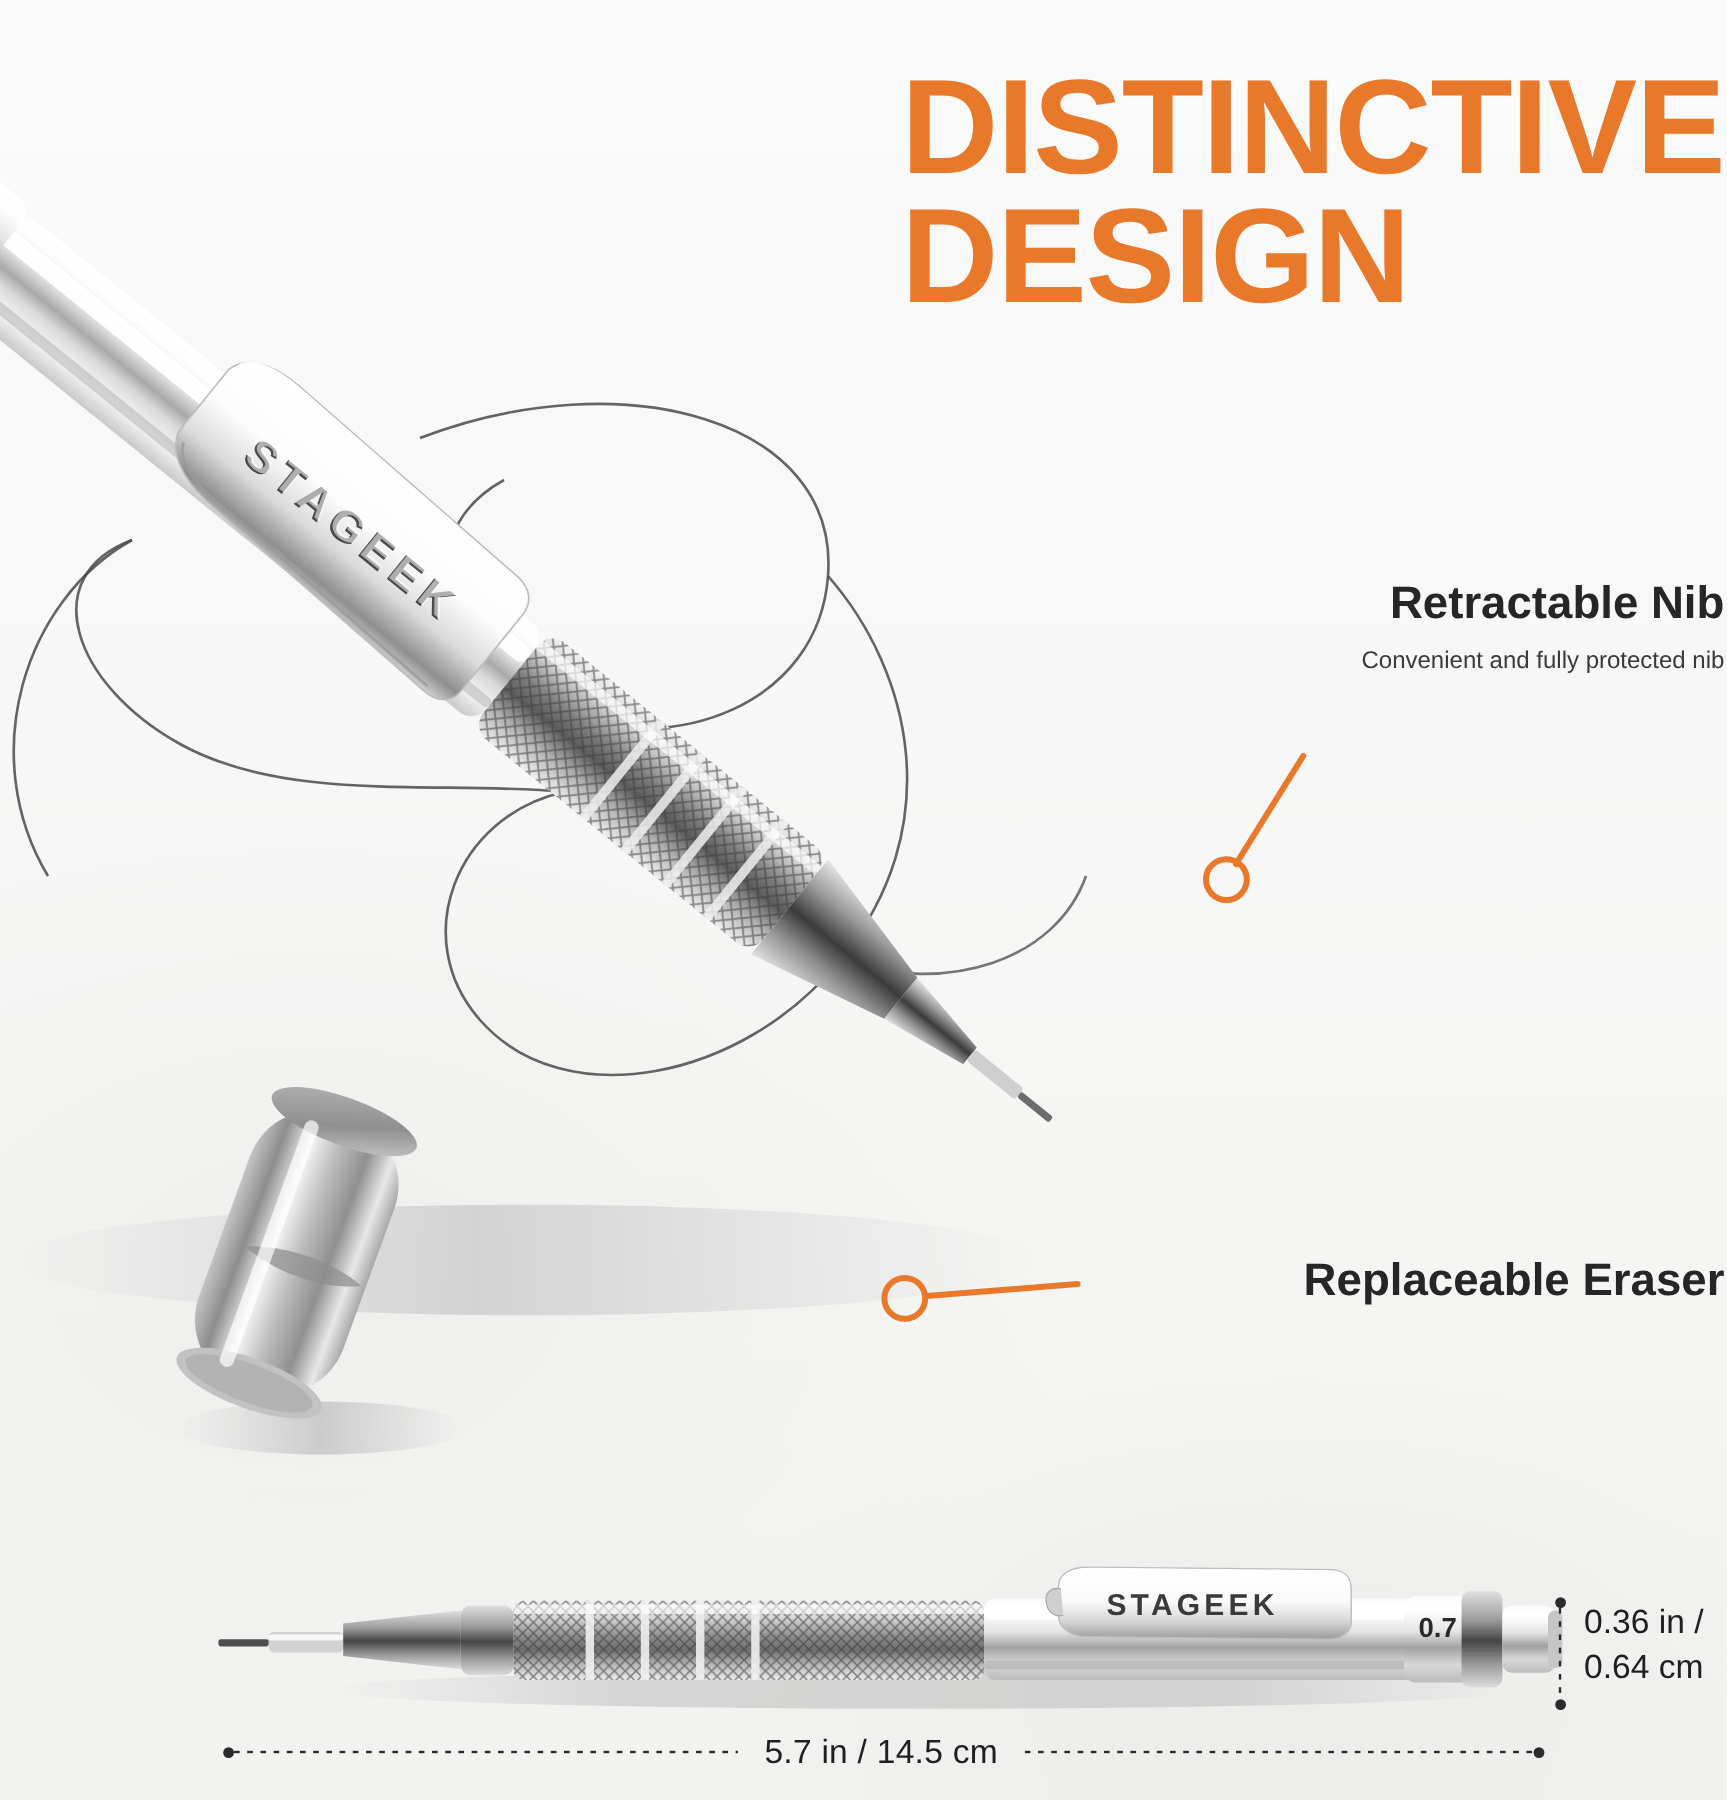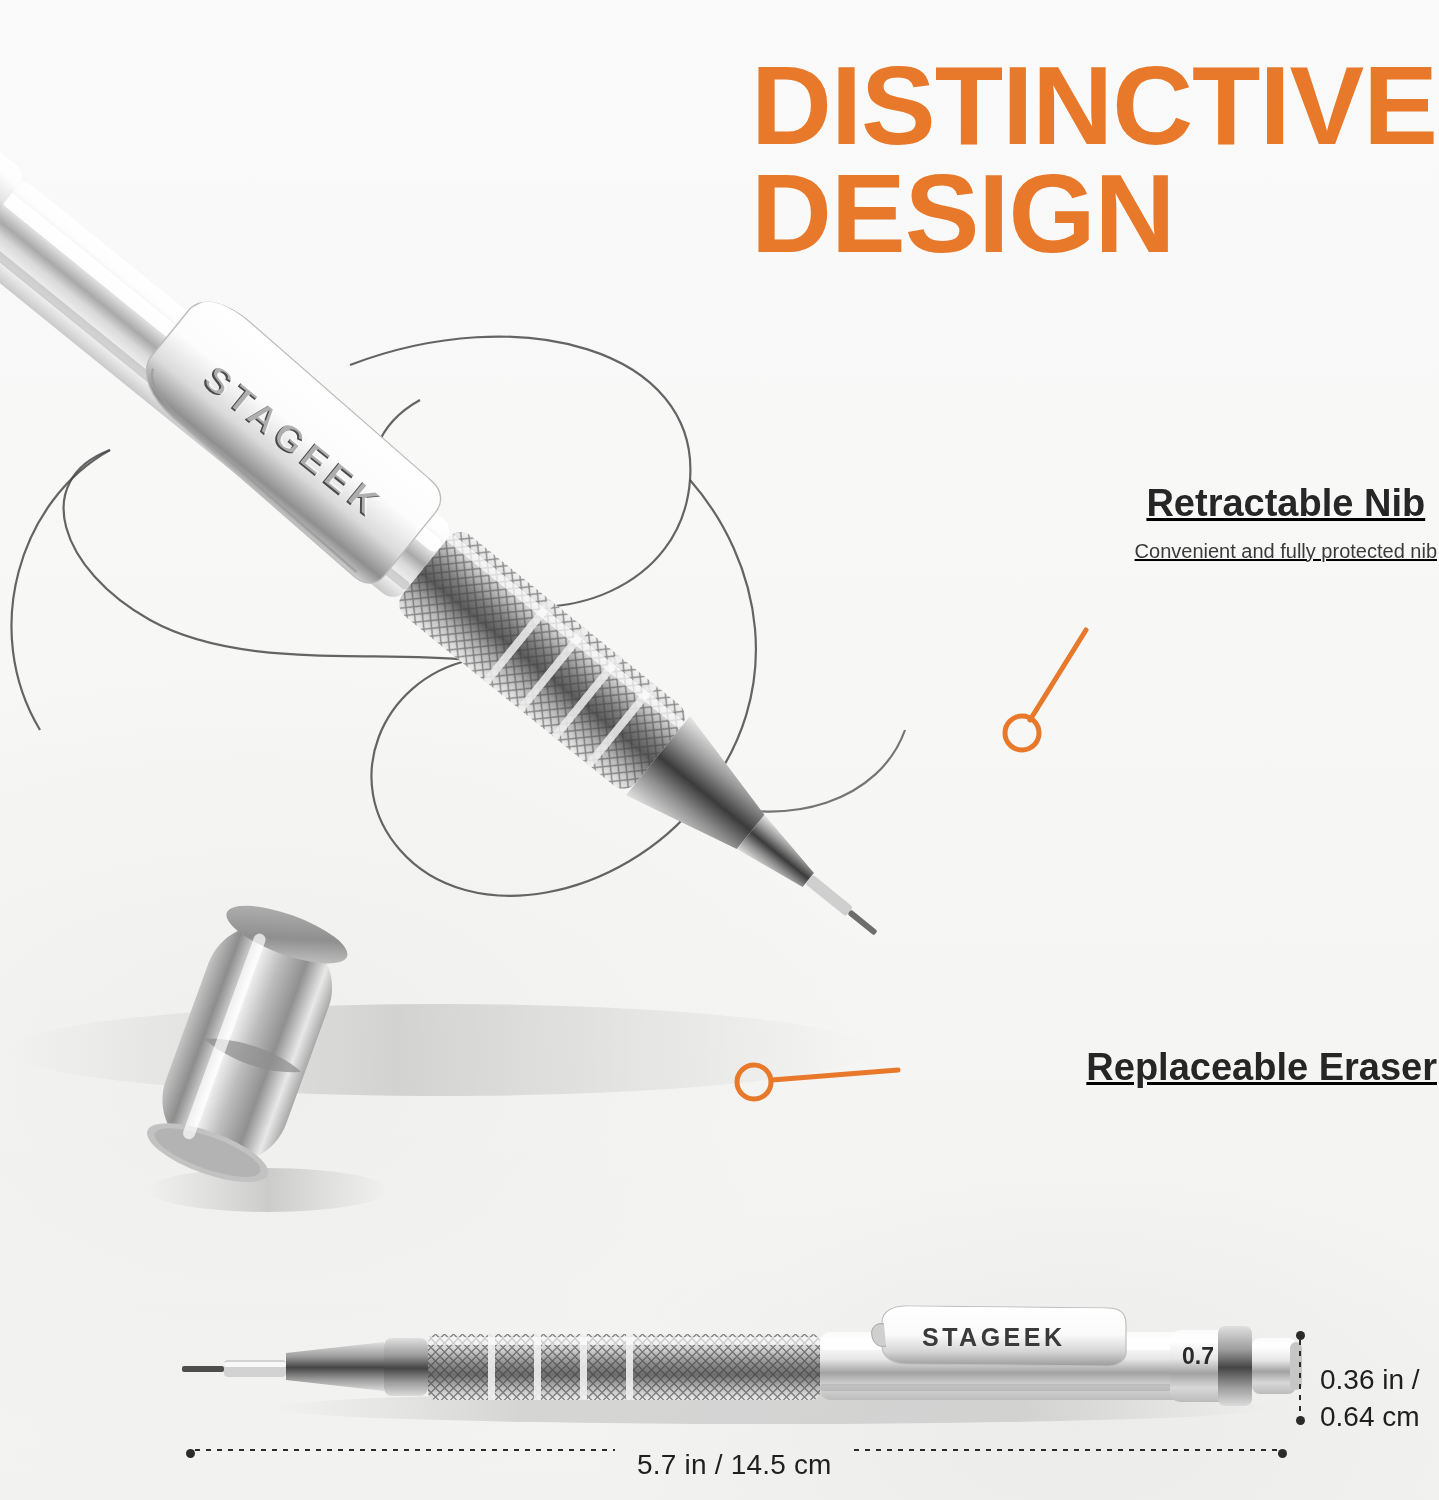--- a/index.html
+++ b/index.html
@@ -18,47 +18,47 @@
   
   .headline{position:absolute;right:2px;top:52px;text-align:left;line-height:0.96;
             letter-spacing:-1px;}
   .headline div{font-size:112px;font-weight:bold;color:#e8782a;
                 font-family:"Liberation Sans", sans-serif;}
 
   
   .doodle{position:absolute;left:0;top:330px;width:980px;height:680px;pointer-events:none;}
 
   
-  .callout{position:absolute;text-align:center;text-decoration:underline;}
+  .callout{position:absolute;text-align:right;}
   .co-title{font-size:38px;font-weight:bold;color:#262626;line-height:1.15;white-space:nowrap;}
   .co-sub{font-size:20px;font-weight:normal;color:#3a3a3a;line-height:1.3;white-space:nowrap;margin-top:12px;}
   #callout-nib{right:2px;top:482px;}
   #callout-eraser{right:2px;top:1046px;}
 
   .leader{position:absolute;pointer-events:none;}
 
   
   .dim-h{position:absolute;left:186px;top:1449px;width:1112px;height:22px;
-         display:flex;align-items:flex-start;gap:0;}
+         display:flex;align-items:center;gap:0;}
   .dim-line{flex:0 0 auto;height:2px;
       background-image:linear-gradient(to right,#2b2b2b 0 5px, rgba(0,0,0,0) 5px 11px);
       background-size:11px 2px;background-repeat:repeat-x;}
   .dim-cap{flex:0 0 auto;width:9px;height:9px;border-radius:50%;background:#2b2b2b;}
   .dim-h .seg-left{width:420px;}
   .dim-h .seg-right{width:424px;}
   .dim-h .dim-text{flex:0 0 auto;font-size:28px;color:#1f1f1f;white-space:nowrap;padding:0 22px;
                    letter-spacing:.2px;}
 
   .dim-v{position:absolute;left:1294px;top:1331px;width:12px;height:94px;
          display:flex;flex-direction:column;align-items:center;}
   .dim-v .vline{flex:1 1 auto;width:2px;
       background-image:linear-gradient(to bottom,#2b2b2b 0 5px, rgba(0,0,0,0) 5px 11px);
       background-size:2px 11px;background-repeat:repeat-y;}
   .dim-v .dim-cap{width:9px;height:9px;}
-  .dim-v-text{position:absolute;left:1320px;top:1362px;font-size:28px;color:#1f1f1f;
+  .dim-v-text{position:absolute;left:1320px;top:1334px;font-size:28px;color:#1f1f1f;
               line-height:1.32;white-space:nowrap;}
 
   
   .product{position:absolute;pointer-events:none;}
 </style>
 </head>
 <body>
 
 <div id="stage">
 

